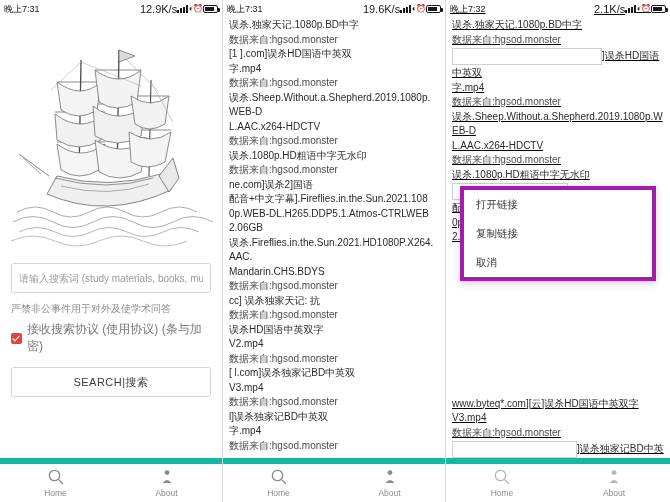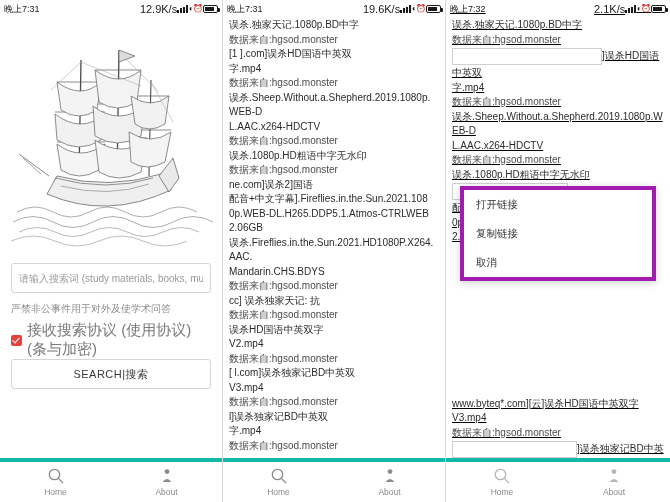--- a/index.html
+++ b/index.html
@@ -103,38 +103,38 @@
     font-size: 10px;
     color: #8c8c8c;
     line-height: 13px;
   }
   .agree-row {
     margin-top: 6px;
     width: 200px;
     display: flex;
     align-items: center;
     gap: 5px;
-    font-size: 15px;
+    font-size: 12px;
     color: #7a7a7a;
   }
   .cbox {
     width: 11px; height: 11px; border-radius: 2px;
     background: #e8403a;
     position: relative;
     flex: none;
   }
   .cbox:after {
     content: "";
     position: absolute; left: 3px; top: 1px;
     width: 3px; height: 6px;
     border: solid #fff; border-width: 0 1.5px 1.5px 0;
     transform: rotate(42deg);
   }
   .search-btn {
-    margin-top: 0;
+    margin-top: 12px;
     width: 200px;
     height: 30px;
     border: 1px solid #d5d5d5;
     border-radius: 3px;
     background: #fff;
     font-size: 11px;
     color: #3a3a3a;
     letter-spacing: .5px;
     font-family: "Liberation Sans", sans-serif;
     cursor: pointer;
@@ -163,21 +163,21 @@
     margin: 1px 0;
   }
   .inline-input.w2 { width: 116px; }
   .inline-input.w3 { width: 150px; }
 
   
   .nav {
     position: absolute;
     left: 0; right: 0; bottom: 0;
     height: 44px;
-    border-top: 4px solid #14b8a6;
+    border-top: 6px solid #14b8a6;
     background: #fff;
     display: flex;
   }
   .nav-item {
     flex: 1;
     display: flex;
     flex-direction: column;
     align-items: center;
     justify-content: center;
     gap: 2px;

